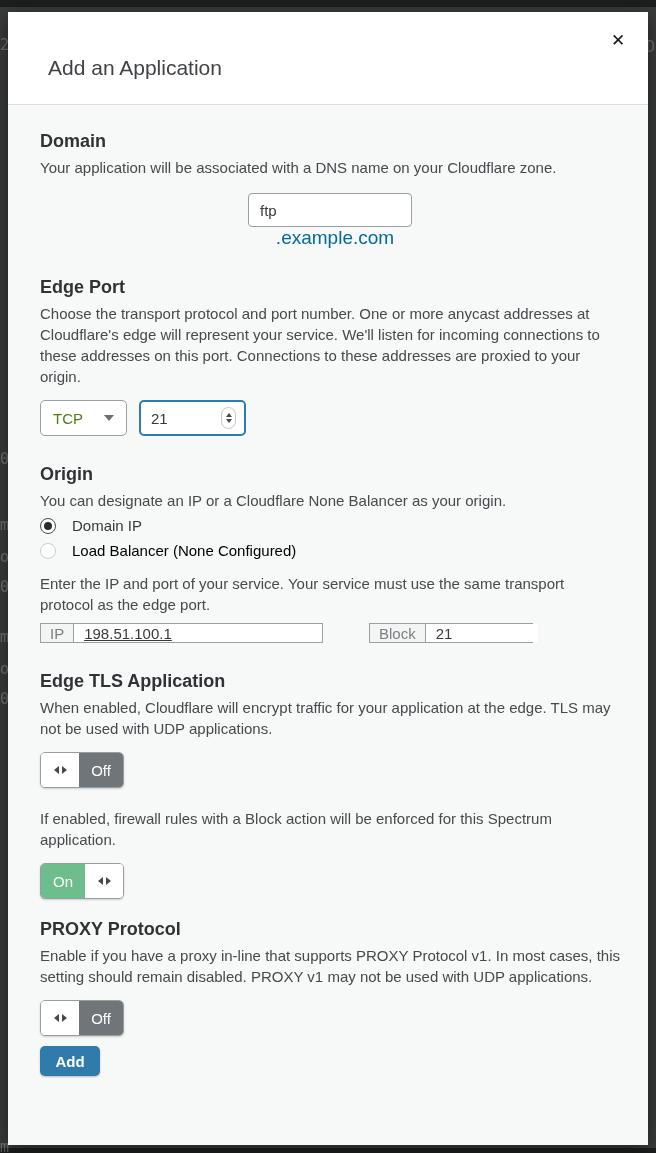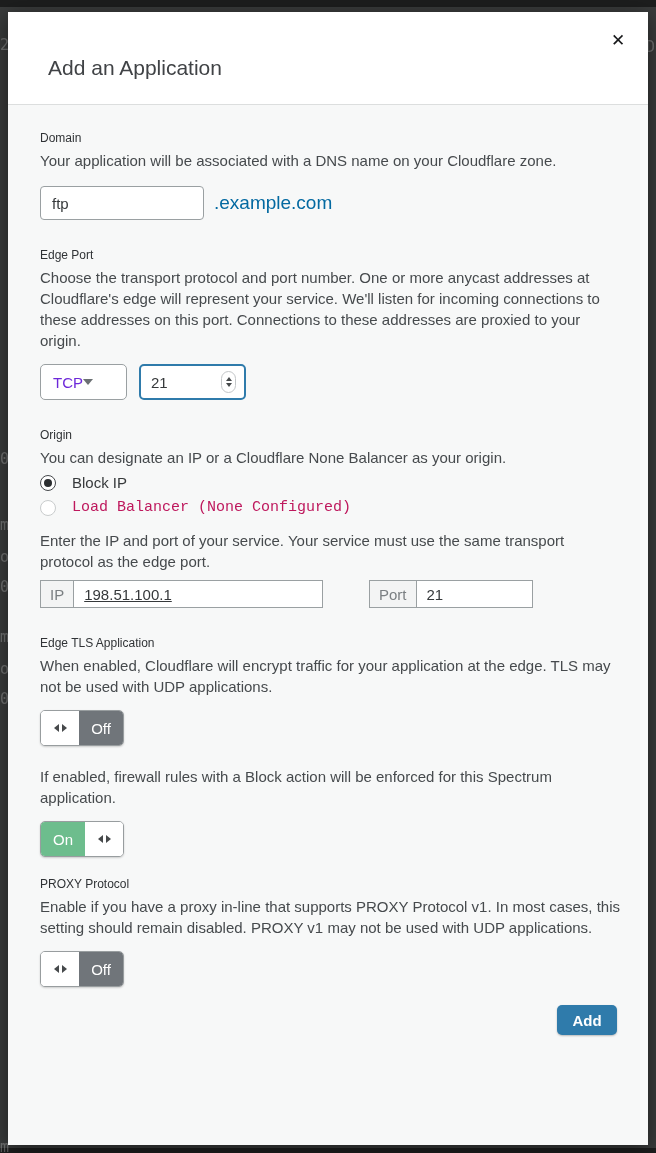--- a/index.html
+++ b/index.html
@@ -35,37 +35,37 @@
   }
   .close-btn {
     position:absolute; top:16px; right:18px; width:24px; height:24px;
     display:flex; align-items:center; justify-content:center;
     font-size:17px; font-weight:700; color:#17181a; cursor:pointer;
   }
   .modal-body { flex:1; padding:26px 28px 0 32px; overflow:hidden; }
   
   .section { margin-top:28px; }
   .section.tight { margin-top:20px; }
-  .section-label { font-size:12px; font-weight:400; color:#303336; margin-bottom:5px; }
+  .section-label { font-size:18px; font-weight:700; color:#303336; margin-bottom:5px; }
   .section-desc { font-size:15px; line-height:21px; color:#464a4d; margin-bottom:13px; max-width:584px; }
   .section-desc.mb15 { margin-bottom:15px; }
   
   .text-input {
     height:34px; background:#fff; border:1px solid #9aa0a2; border-radius:4px;
     font-size:15px; color:#36393b; padding:0 11px;
     font-family:"Liberation Sans","DejaVu Sans",sans-serif; outline:none;
   }
-  .domain-row { display:flex; align-items:center; }
+  .domain-row { display:flex; align-items:center;flex-direction:column; }
   .domain-input { width:164px; }
   .domain-suffix { font-size:19px; color:#0369a1; margin-left:10px; }
   .port-row { display:flex; align-items:center; gap:12px; }
   .select-box {
     width:87px; height:36px; background:#fff; border:1px solid #9aa0a2; border-radius:5px;
-    display:flex; align-items:center; 
-    padding:0 12px; font-size:15px; color:#6d28d9; cursor:pointer;
+    display:flex; align-items:center; justify-content:space-between;
+    padding:0 12px; font-size:15px; color:#4d7c0f; cursor:pointer;
   }
   .caret-down {
     width:0; height:0; border-left:5px solid transparent;
     border-right:5px solid transparent; border-top:6px solid #6b7073;
   }
   .number-input-wrap {
     position:relative; width:107px; height:36px; background:#fff;
     border:2px solid #2f7bab; border-radius:5px;
     display:flex; align-items:center; padding:0 10px;
     font-size:15px; color:#36393b;
@@ -80,25 +80,25 @@
   .spin-down { width:0; height:0; border-left:3px solid transparent; border-right:3px solid transparent; border-top:4px solid #46494b; }
   
   .radio-row { display:flex; align-items:center; height:25px; cursor:pointer; }
   .radio-circle {
     width:16px; height:16px; border-radius:50%; border:1px solid #45484b;
     background:#fff; display:flex; align-items:center; justify-content:center; flex:none;
   }
   .radio-dot { width:8px; height:8px; border-radius:50%; background:#2a2d2f; }
   .radio-circle.disabled { border-color:#c9cccd; }
   .radio-label { font-size:15px; color:#36393b; margin-left:16px; }
-  .radio-label.disabled { color:#be185d;font-family:Liberation Mono, monospace; }
+  .radio-label.disabled { color:#000000; }
   .origin-instructions { margin-top:10px; margin-bottom:8px; }
   
   .group-row { display:flex; align-items:center; gap:6px; }
-  .input-group { display:flex; height:28px; border:1px solid #9aa0a2; background:#fff; }
+  .input-group { display:flex; height:20px; border:1px solid #9aa0a2; background:#fff; }
   .input-group .prefix {
     background:#f3f4f4; color:#7a7f82; font-size:15px;
     display:flex; align-items:center; padding:0 9px;
     border-right:1px solid #9aa0a2; flex:none;
   }
   .input-group input {
     border:none; outline:none; font-size:15px; color:#36393b;
     padding:0 10px; font-family:"Liberation Sans","DejaVu Sans",sans-serif; background:#fff;
   }
   .ip-group { width:283px; }
@@ -118,21 +118,21 @@
   }
   .tri-l { width:0; height:0; border-top:4px solid transparent; border-bottom:4px solid transparent; border-right:5px solid #46494b; }
   .tri-r { width:0; height:0; border-top:4px solid transparent; border-bottom:4px solid transparent; border-left:5px solid #46494b; }
   .toggle-state {
     flex:1; display:flex; align-items:center; justify-content:center;
     font-size:15px; color:#fff;
   }
   .toggle.off .toggle-state { background:#70757a; }
   .toggle.on  .toggle-state { background:#6dbd8d; }
   
-  .footer-row { display:flex; justify-content:flex-end; margin-top:18px; padding-right:3px; }
+  .footer-row { display:flex; justify-content:flex-start; margin-top:10px; padding-right:3px; }
   .add-btn {
     min-width:60px; height:30px; background:#2f7bab; color:#fff;
     border:none; border-radius:5px; font-size:15px; font-weight:700;
     font-family:"Liberation Sans","DejaVu Sans",sans-serif;
     cursor:pointer; box-shadow:0 1px 2px rgba(0,0,0,0.25); padding:0 14px;
   }
 </style>
 </head>
 <body>
 
@@ -188,37 +188,37 @@
     </div>
 
     <div class="section">
       <div class="section-label">Origin</div>
       <div class="section-desc" style="margin-bottom:2px;">You can designate an IP or a Cloudflare None Balancer as your origin.</div>
 
       <div class="radio-row">
         <span class="radio-circle">
             <span class="radio-dot"></span>
           </span>
-        <span class="radio-label">Block IP</span>
+        <span class="radio-label">Domain IP</span>
       </div>
       <div class="radio-row">
         <span class="radio-circle disabled"></span>
         <span class="radio-label disabled">Load Balancer (None Configured)</span>
       </div>
 
       <div class="section-desc origin-instructions">Enter the IP and port of your service. Your service must use the same transport protocol as the edge port.</div>
 
       <div class="group-row">
         <div class="input-group ip-group">
           <span class="prefix">IP</span>
           <input value="198.51.100.1" style="">
         </div>
         <div class="group-gap"></div>
         <div class="input-group portg-group">
-          <span class="prefix">Port</span>
+          <span class="prefix">Block</span>
           <input value="21" style="">
         </div>
       </div>
     </div>
 
     <div class="section">
       <div class="section-label">Edge TLS Application</div>
       <div class="section-desc">When enabled, Cloudflare will encrypt traffic for your application at the edge. TLS may not be used with UDP applications.</div>
       <div class="toggle off">
         <div class="toggle-handle">

